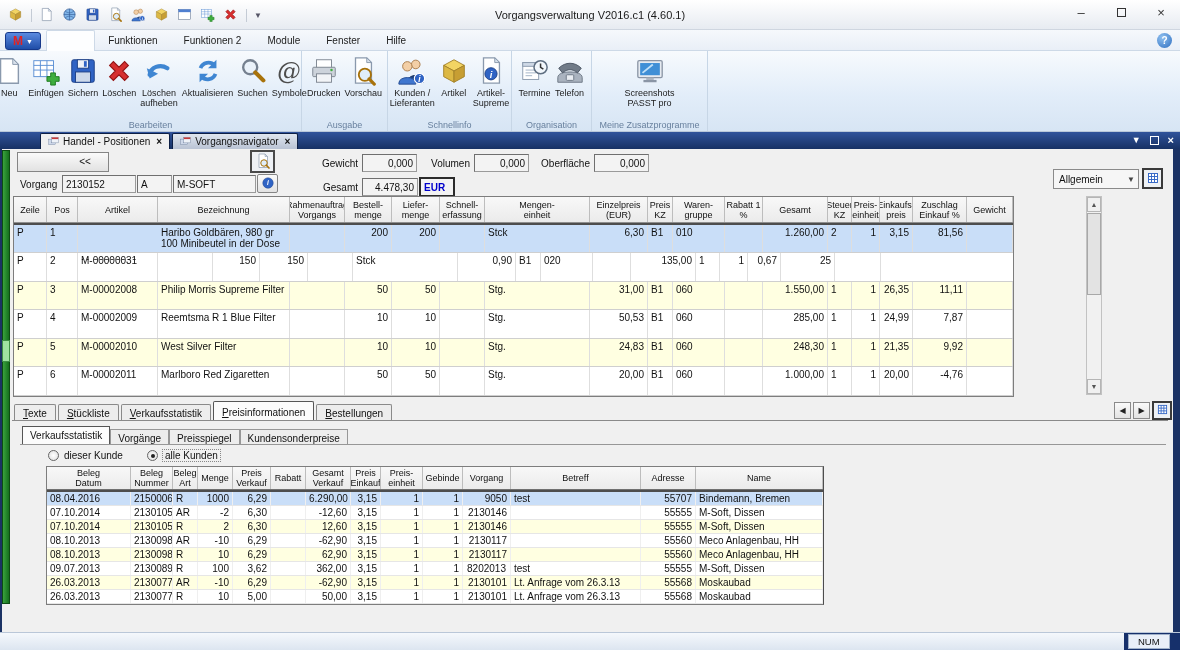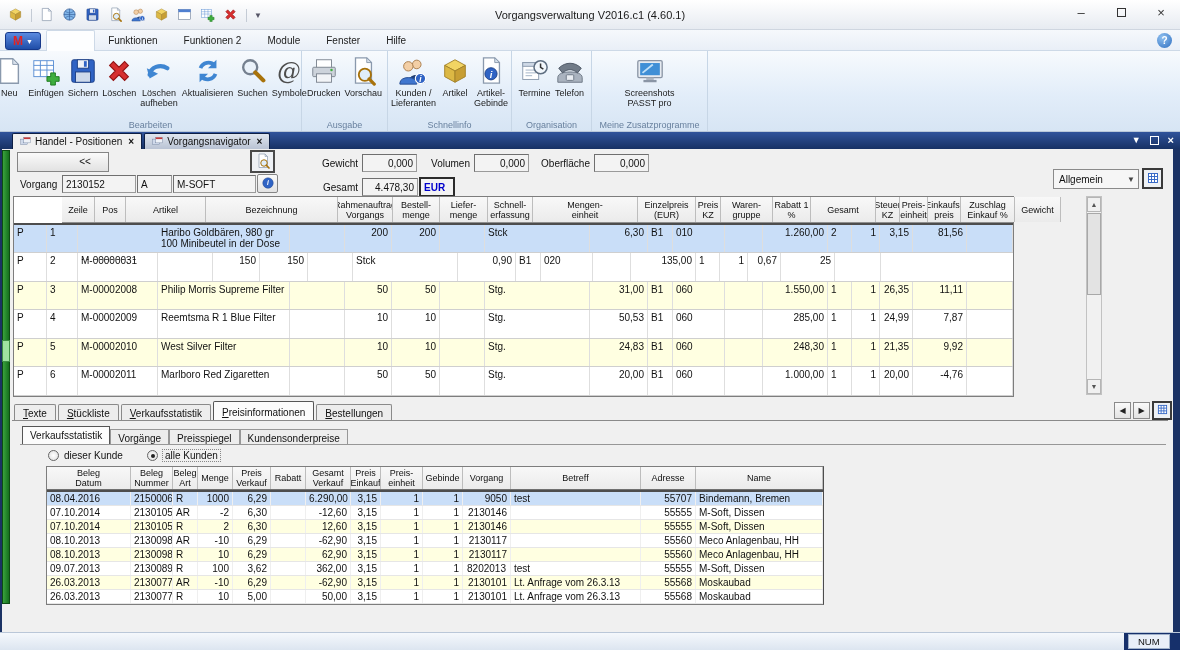--- a/index.html
+++ b/index.html
@@ -25,21 +25,21 @@
 #helpbtn{position:absolute;right:8px;top:3px;width:15px;height:15px;border-radius:50%;background:radial-gradient(circle at 35% 30%,#8fc0f0,#2f6fc0);color:#fff;font-size:10px;font-weight:bold;display:flex;align-items:center;justify-content:center;}
 
 #ribbon{position:absolute;top:51px;left:0;right:0;height:81px;background:linear-gradient(#f7fafd,#e2edf9 55%,#d7e5f4);border-bottom:1px solid #b9c7d9;display:flex;}
 .rgroup{position:relative;height:100%;border-right:1px solid #c7d6e6;padding:2px 2px 14px;flex:none;}
 .ritems{display:flex;height:64px;align-items:flex-start;justify-content:center;}
 .ritem{display:flex;flex-direction:column;align-items:center;padding:1px 2px;height:62px;}
 .ricon{height:33px;display:flex;align-items:center;}
 .rlabel{white-space:pre-line;text-align:center;font-size:9px;line-height:10px;margin-top:1px;color:#1c1c1c;}
 .glabel{position:absolute;bottom:1px;left:0;right:0;text-align:center;font-size:9px;color:#68809e;}
 
-#docstrip{position:absolute;top:132px;left:0;right:0;height:17px;background:linear-gradient(#30539b,#173164);display:flex;align-items:flex-end;padding-left:12px;}
+#docstrip{position:absolute;top:132px;left:0;right:0;height:17px;background:linear-gradient(#30539b,#173164);display:flex;align-items:flex-end;padding-left:40px;}
 .dtab{height:16px;display:flex;align-items:center;gap:4px;padding:0 7px;font-size:10px;border:1px solid #0d1f44;border-bottom:none;border-radius:2px 2px 0 0;margin-right:2px;}
 .dtab.active{background:#f0f0f0;}
 .dtab.inactive{background:linear-gradient(#dfe5ee,#b9c3d4);}
 .dtab .x{font-weight:bold;font-size:10px;margin-left:2px;}
 #dsicons{position:absolute;right:6px;top:2px;display:flex;gap:9px;color:#fff;align-items:center;font-size:9px;}
 .dsq{width:9px;height:9px;border:1px solid #fff;display:block;}
 
 #rightstrip{position:absolute;right:0;top:149px;width:7px;bottom:18px;background:#1b3264;}
 #leftline{position:absolute;left:0;top:149px;width:2px;bottom:18px;background:#1b3264;}
 #greenbar{position:absolute;left:2px;top:150px;width:8px;height:454px;background:linear-gradient(90deg,#3aa23e,#15701d);border:1px solid #0c4c12;}
@@ -59,21 +59,21 @@
 
 .grid{background:#fff;border:1px solid #7d7d7d;}
 .thead{display:flex;background:#f0f0f0;border-bottom:1px solid #8f8f8f;}
 .hcell{border-right:1px solid #bdbdbd;font-size:9px;line-height:10px;display:flex;align-items:center;justify-content:center;text-align:center;white-space:pre-line;overflow:hidden;background:linear-gradient(#f8f8f8,#ebebeb);flex:none;}
 .trow{display:flex;background:#fff;flex:none;}
 .trow.y{background:#ffffe1;}
 .trow.sel{background:#c9def8;border-top:2px solid #4d4d4d;border-bottom:2px solid #4d4d4d;}
 .tcell{border-right:1px solid #dedede;overflow:hidden;flex:none;white-space:pre-line;}
 .a-right{text-align:right;}.a-left{text-align:left;}
 #maingrid{position:absolute;left:13px;top:196px;width:1001px;}
-#maingrid .thead{height:26px;margin-left:48px;}
+#maingrid .thead{height:26px;}
 #maingrid .trow{height:28.5px;border-bottom:1px solid #cfcfcf;}
 #maingrid .trow.sel{height:30px;}
 #maingrid .tcell{padding:2px 3px;font-size:10px;line-height:11px;}
 #btable{position:absolute;left:46px;top:466px;width:778px;border-right:1px solid #4d4d4d;}
 #btable .thead{height:23px;border-bottom:1px solid #707070;}
 #btable .trow{height:14px;border-bottom:1px solid #e6e6e6;}
 #btable .trow.sel{height:16px;}
 #btable .tcell{padding:1px 3px 0;font-size:10px;line-height:12px;white-space:nowrap;border-right:1px solid #efefef;}
 
 #vscroll{position:absolute;left:1086px;top:196px;width:16px;height:199px;background:#f1f1f1;border:1px solid #c2c2c2;}
@@ -346,21 +346,21 @@
         <div class="ritem">
           <span class="ricon">
             <svg width="30" height="30" viewBox="0 0 32 32">
               <path d="M8 2h12l5 5v22H8z" fill="#fff" stroke="#8a99ad" stroke-width="1.4"></path>
               <path d="M20 2l5 5h-5z" fill="#d9e2ec" stroke="#8a99ad"></path>
               <circle cx="16" cy="19" r="6.5" fill="#2f63c4" stroke="#1c3f85"></circle>
               <text x="16" y="23" font-size="10" text-anchor="middle" fill="#fff" font-weight="bold" font-style="italic">i</text>
             </svg>
           </span>
           <div class="rlabel">Artikel-
-Gebinde</div>
+Supreme</div>
         </div>
       </div>
       <div class="glabel">Schnellinfo</div>
     </div>
     <div class="rgroup" style="width: 80px;">
       <div class="ritems">
         <div class="ritem">
           <span class="ricon">
             <svg width="30" height="30" viewBox="0 0 32 32">
               <rect x="4" y="7" width="17" height="18" fill="#fff" stroke="#8a99ad"></rect>

